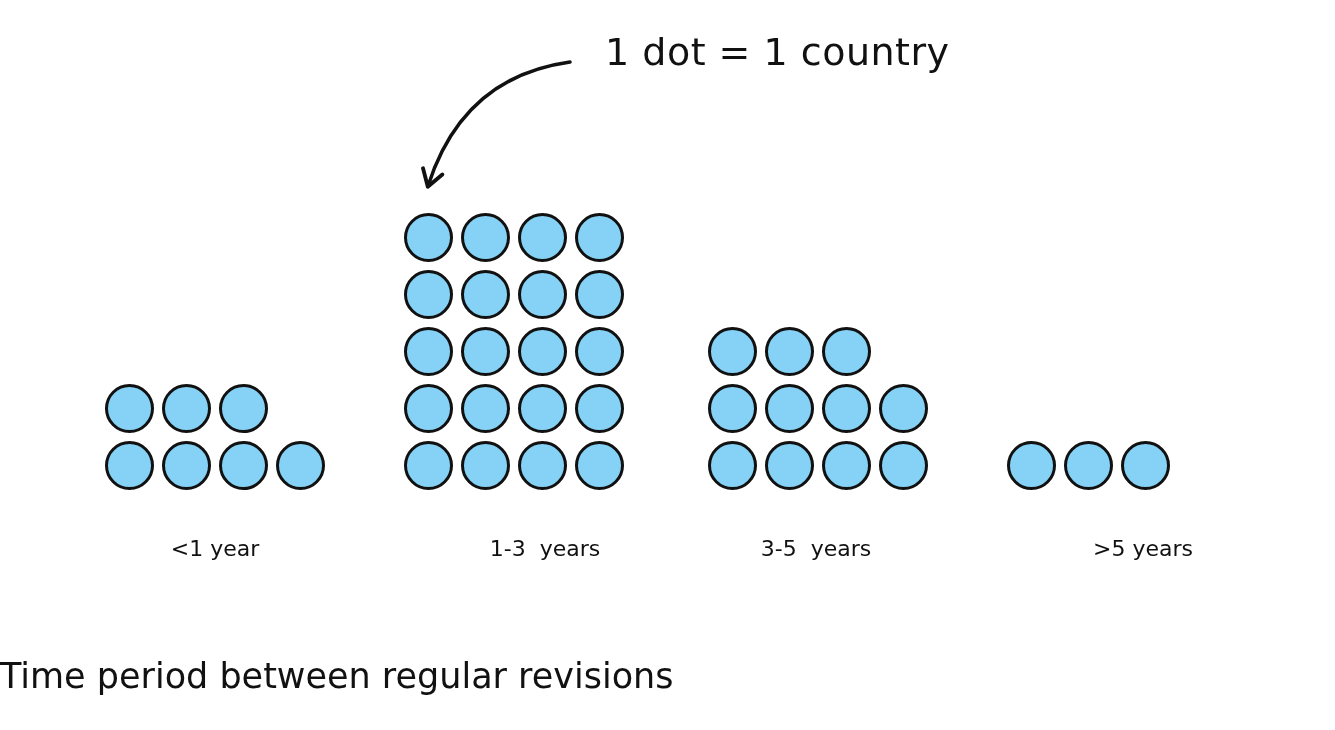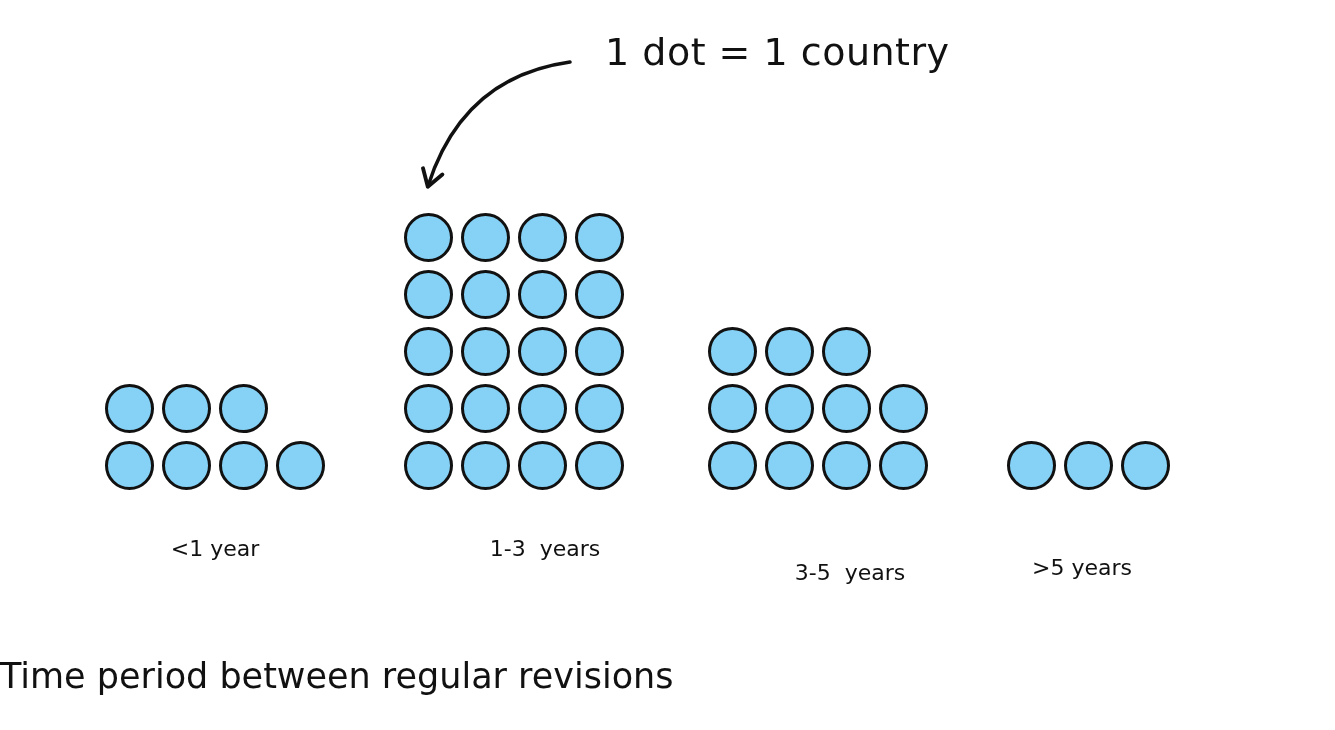--- a/index.html
+++ b/index.html
@@ -63,22 +63,22 @@
   .cat-label {
     position: absolute;
     top: 536px;
     transform: translateX(-50%);
     font-size: 22px;
     white-space: pre;
     color: var(--text-color);
   }
   #cat-label-0 { left: 215px; }
   #cat-label-1 { left: 545px; }
-  #cat-label-2 { left: 850px; margin-top: 24px; }
-  #cat-label-3 { left: 1082px; margin-top: 19px; }
+  #cat-label-2 { left: 816px; }
+  #cat-label-3 { left: 1143px; }
 
   .chart-title {
     position: absolute;
     top: 656px;
     left: 0;
     right: 0;
     font-size: 35px;
     color: var(--text-color);
   }
 </style>

